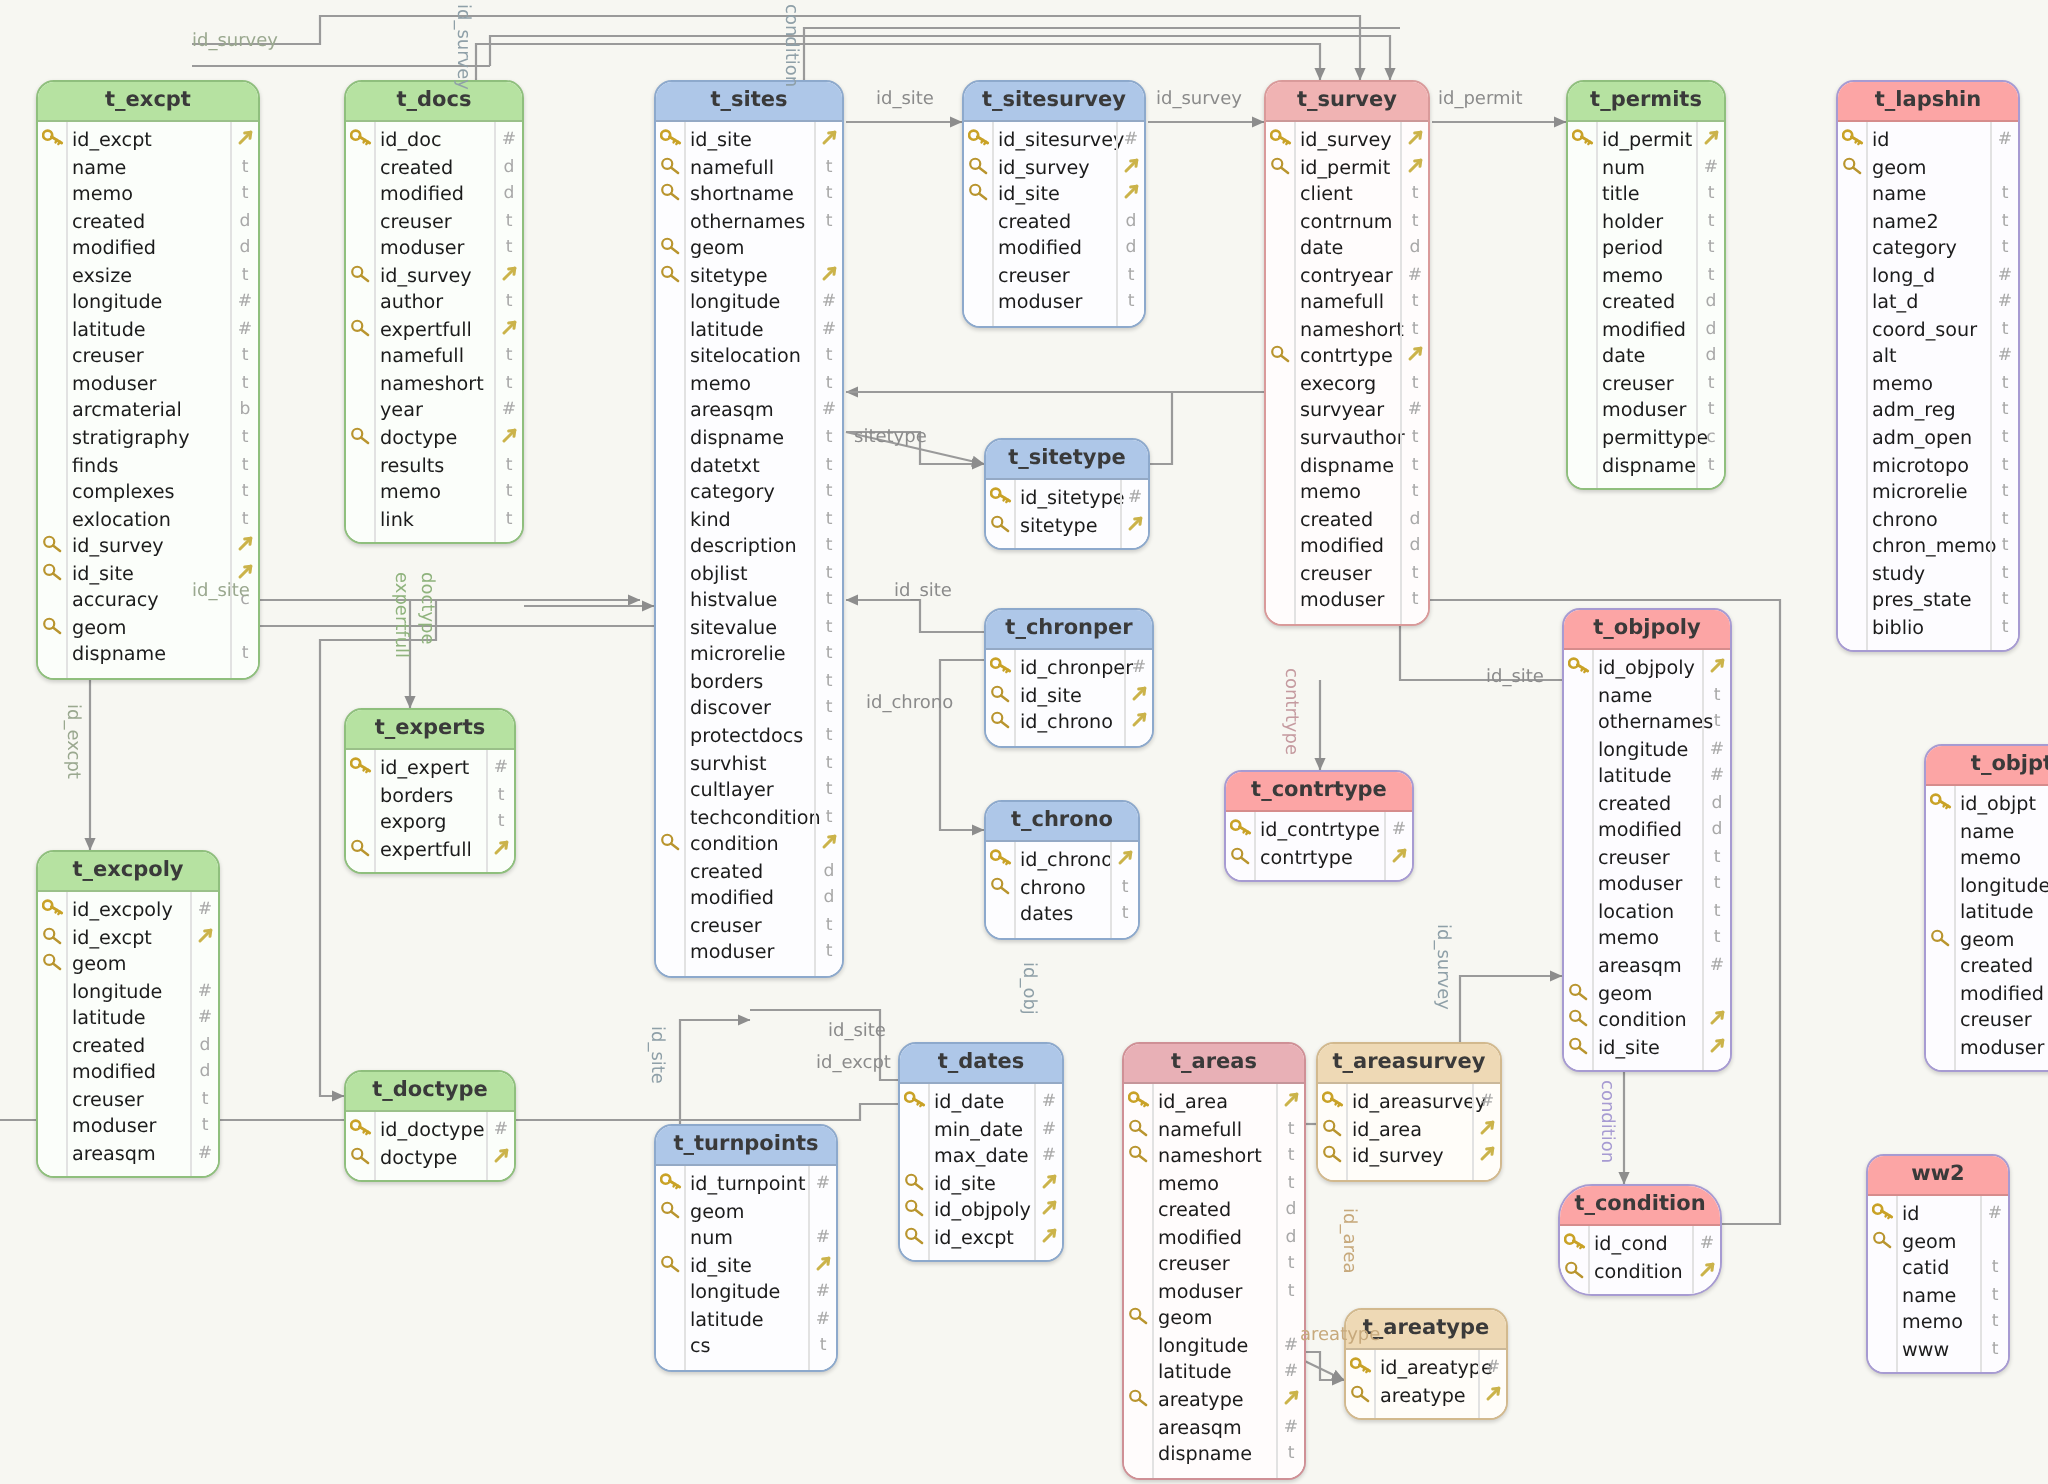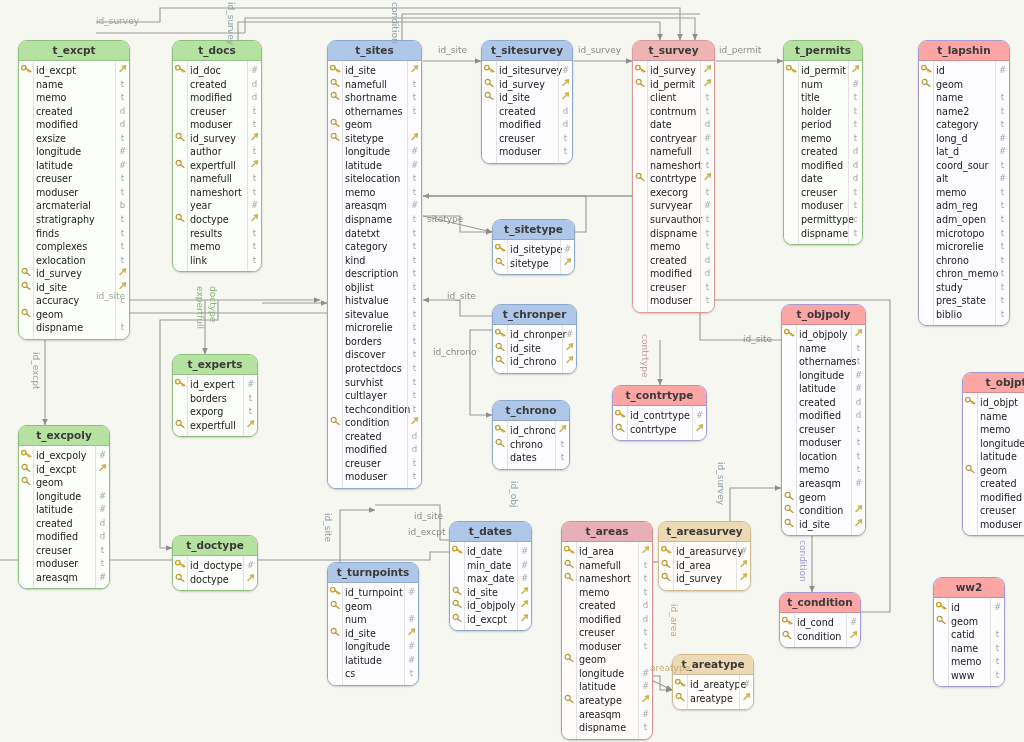--- a/index.html
+++ b/index.html
@@ -1217,21 +1217,21 @@
           <span class="nm">creuser</span>
           <span class="ty">t</span>
         </div>
         <div class="row">
           <span class="ico"></span>
           <span class="nm">moduser</span>
           <span class="ty">t</span>
         </div>
       </div>
     </div>
-    <div class="tbl c-purple" style="left: 779px; top: 592px; width: 82px;">
+    <div class="tbl c-purple" style="left: 779px; top: 592px; width: 82px; border-radius: 17px;">
       <div class="hdr">t_condition</div>
       <div class="body">
         <div class="row">
           <span class="ico"><svg width="11" height="10" viewBox="0 0 14 12">
               <circle cx="3.6" cy="4.2" r="2.9" fill="none" stroke="#c9a227" stroke-width="1.7"></circle>
               <path d="M6,5.2 L12.5,9.2" stroke="#c9a227" stroke-width="1.9" stroke-linecap="round"></path>
               <path d="M9.5,7.2 L8.6,8.8" stroke="#c9a227" stroke-width="1.5" stroke-linecap="round"></path>
               <path d="M11.3,8.3 L10.4,9.9" stroke="#c9a227" stroke-width="1.5" stroke-linecap="round"></path>
             </svg></span>
           <span class="nm">id_cond</span>

